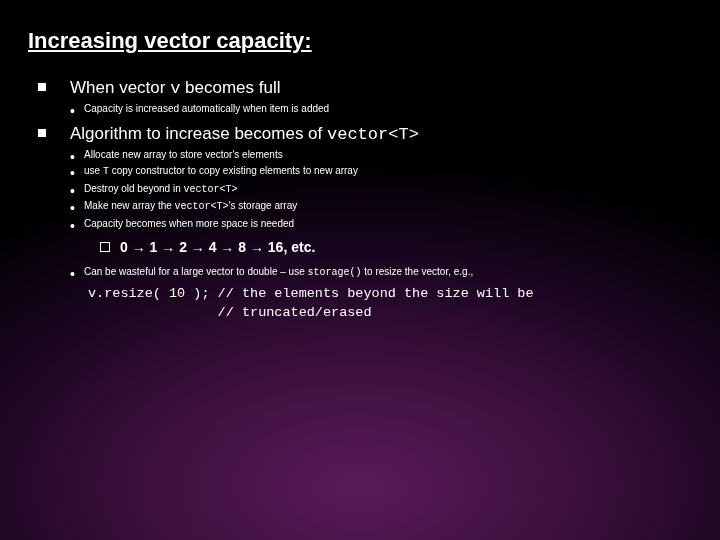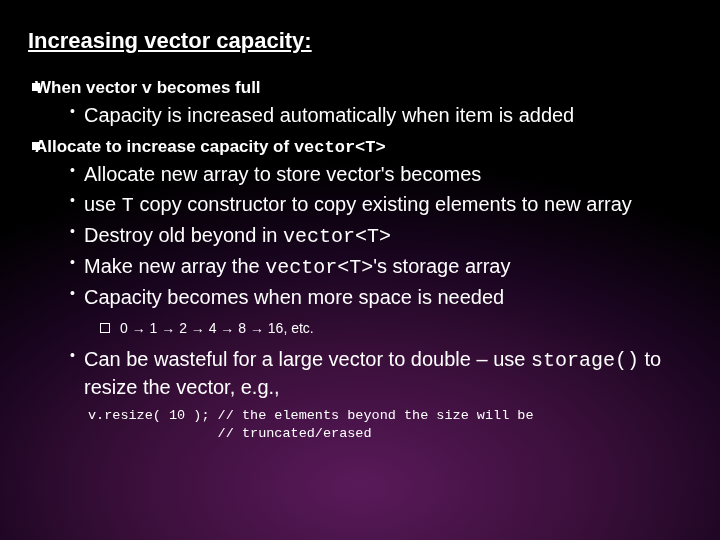--- a/index.html
+++ b/index.html
@@ -11,39 +11,39 @@
     overflow:hidden;
     box-sizing:border-box;
   }
   .slide{padding:28px 24px 0 28px}
   .title{
     font-size:22px;font-weight:bold;
     text-decoration:underline;
     margin-bottom:24px;
   }
   .lvl1{
-    font-size:17px;font-weight:bold;
-    margin:8px 0 4px 4px;
-    padding-left:3px;position:relative;
+    font-size:17px;font-weight:normal;
+    margin:8px 0 4px 10px;
+    padding-left:32px;position:relative;
   }
   .lvl1::before{
     content:"";position:absolute;left:0;top:5px;
     width:8px;height:8px;background:#fff;
   }
   .lvl2{
-    font-size:20px;font-weight:normal;
+    font-size:10px;font-weight:normal;
     margin:3px 0;padding-left:56px;position:relative;
     line-height:1.35;
   }
   .lvl2::before{
     content:"•";position:absolute;left:42px;top:0;
     font-size:14px;
   }
   .lvl3{
-    font-size:14px;font-weight:normal;
+    font-size:14px;font-weight:bold;
     margin:8px 0;padding-left:92px;position:relative;
     line-height:1.35;
   }
   .lvl3::before{
     content:"";position:absolute;left:72px;top:4px;
     width:8px;height:8px;border:1px solid #fff;
   }
   .codeblk{
     font-family:"Courier New",monospace;font-size:13.5px;
     white-space:pre;
@@ -58,23 +58,23 @@
 <div class="slide">
 
   <div class="title">Increasing vector capacity:</div>
 
   <div class="lvl1">
     <span>When vector </span><code class="inline">v</code><span> becomes full</span>
   </div>
   <div class="lvl2">Capacity is increased automatically when item is added</div>
 
   <div class="lvl1">
-    <span>Allocate to increase capacity of </span><code class="inline">vector&lt;T&gt;</code>
+    <span>Algorithm to increase becomes of </span><code class="inline">vector&lt;T&gt;</code>
   </div>
-  <div class="lvl2">Allocate new array to store vector's becomes</div>
+  <div class="lvl2">Allocate new array to store vector's elements</div>
   <div class="lvl2">
     <span>use </span><code class="inline">T</code><span> copy constructor to copy existing elements to new array</span>
   </div>
   <div class="lvl2">
     <span>Destroy old beyond in </span><code class="inline">vector&lt;T&gt;</code>
   </div>
   <div class="lvl2">
     <span>Make new array the </span><code class="inline">vector&lt;T&gt;</code><span>'s storage array</span>
   </div>
 

